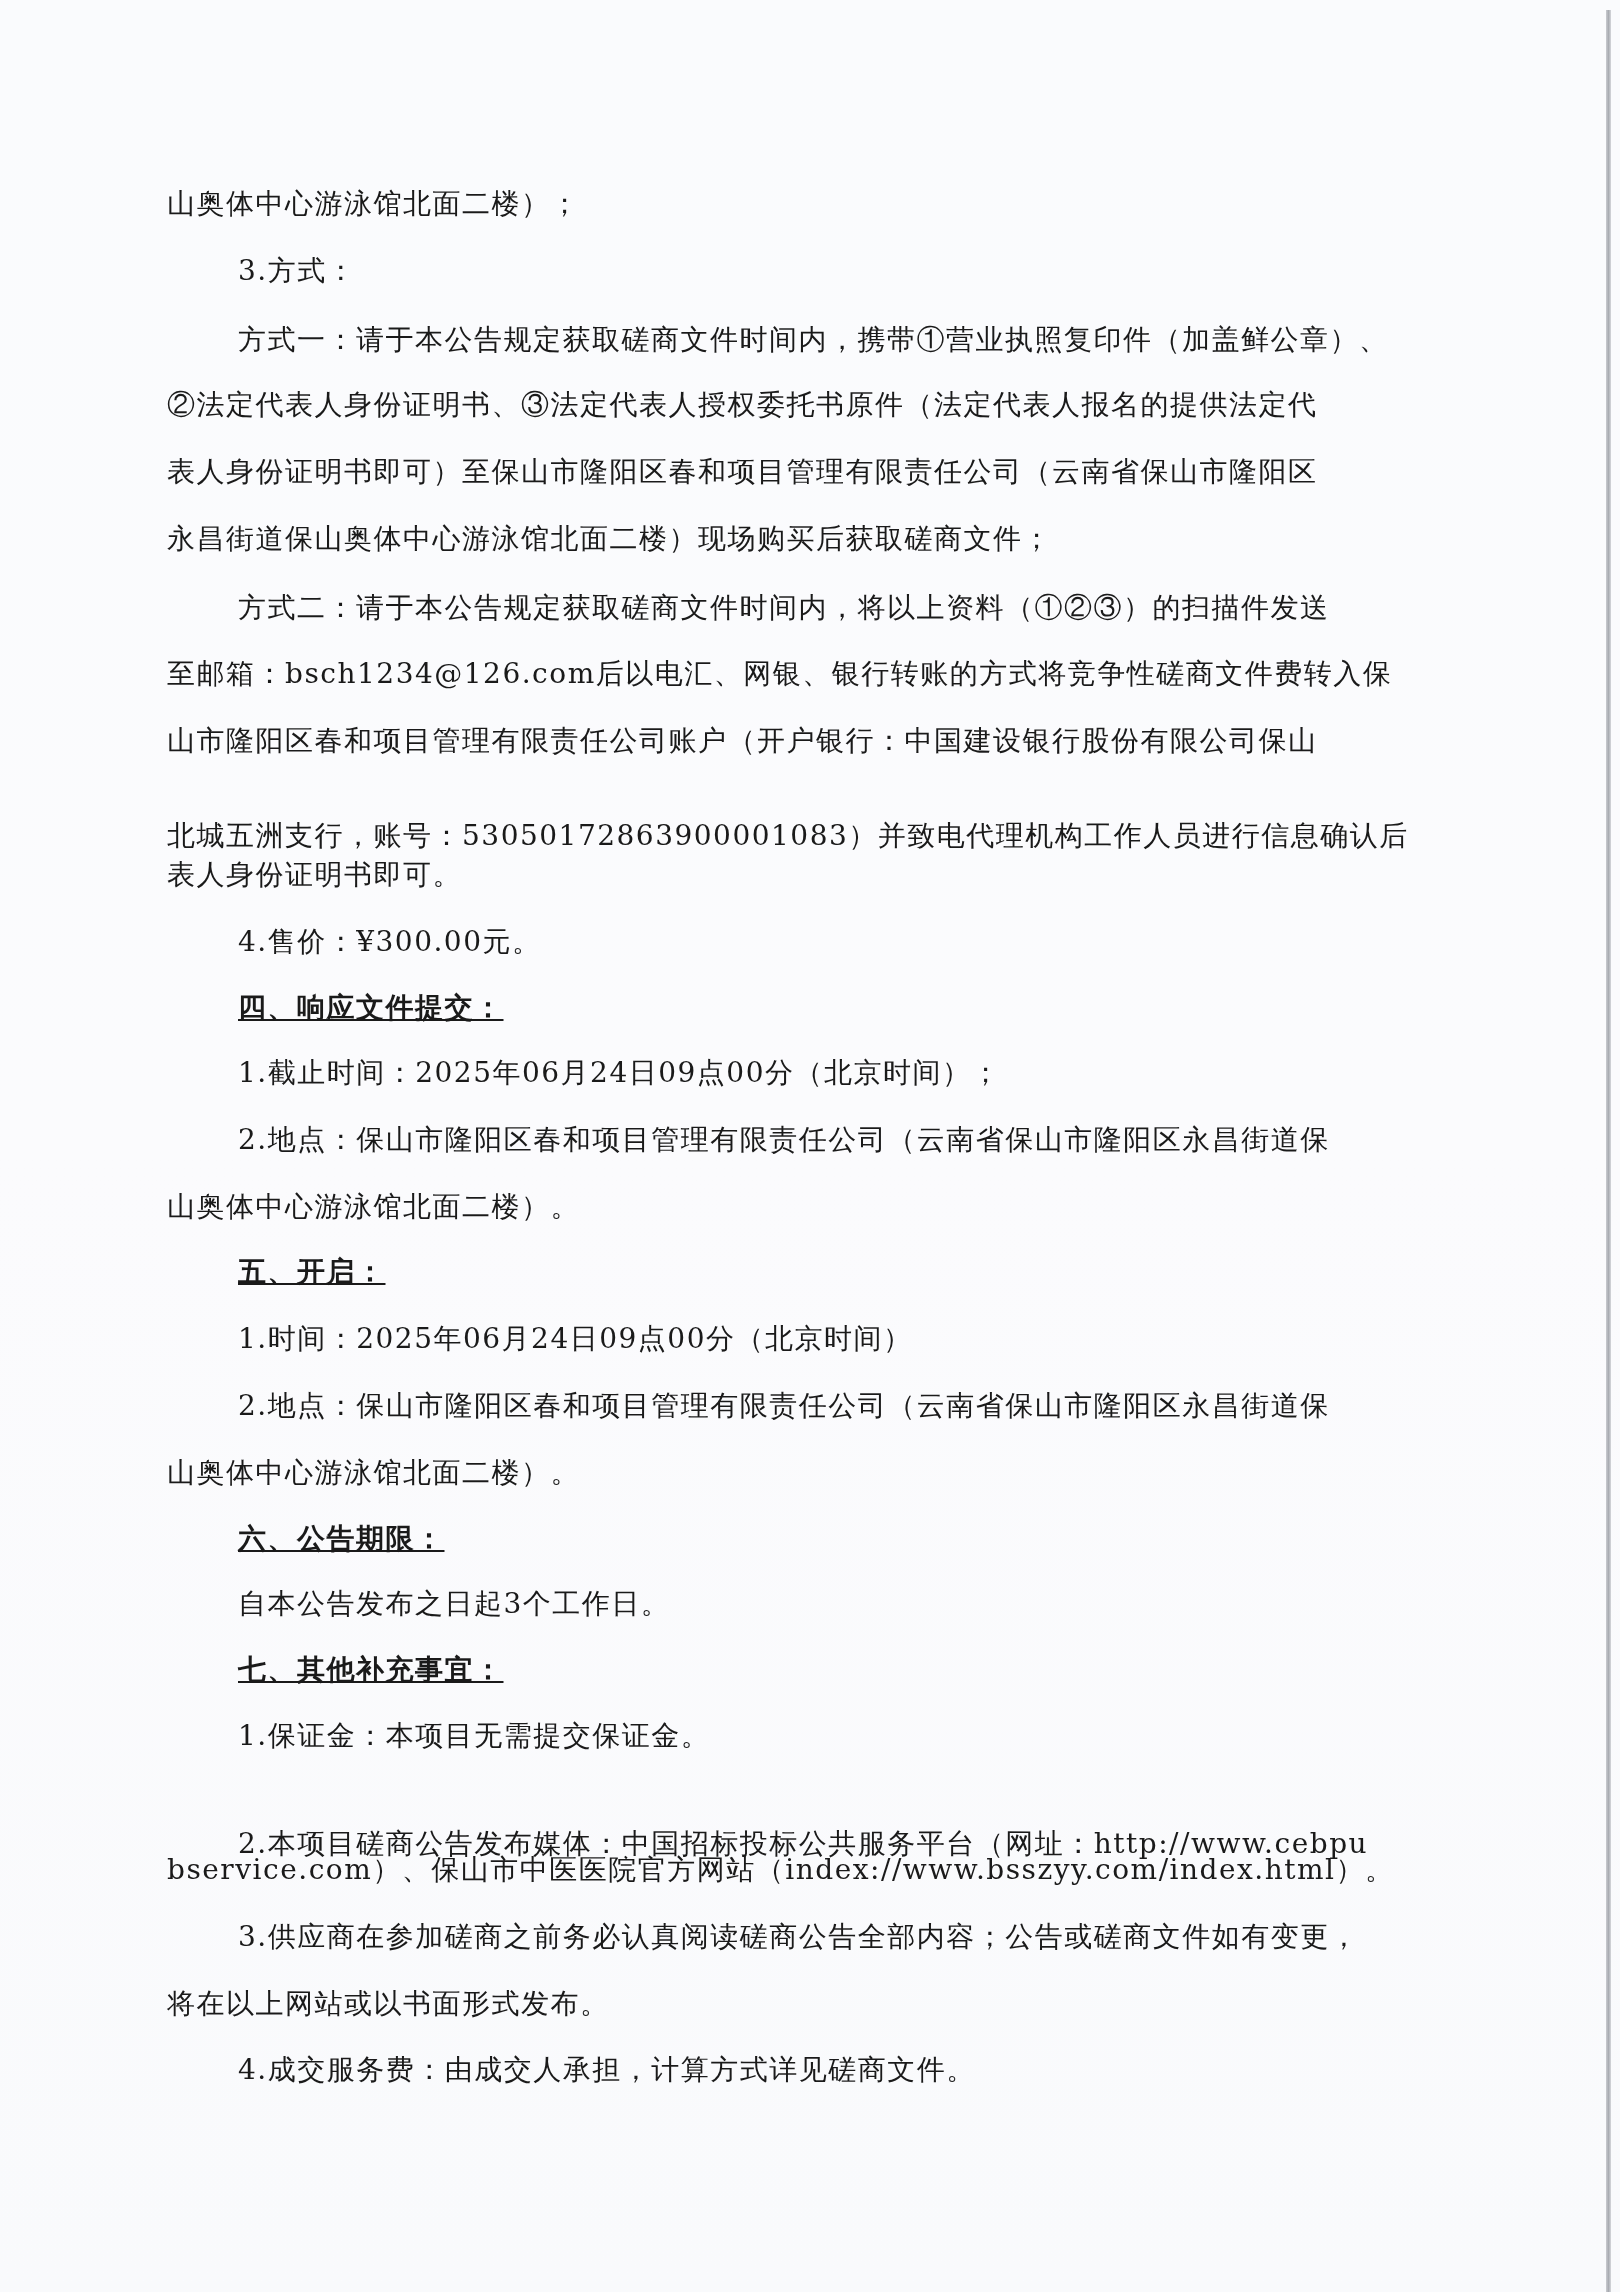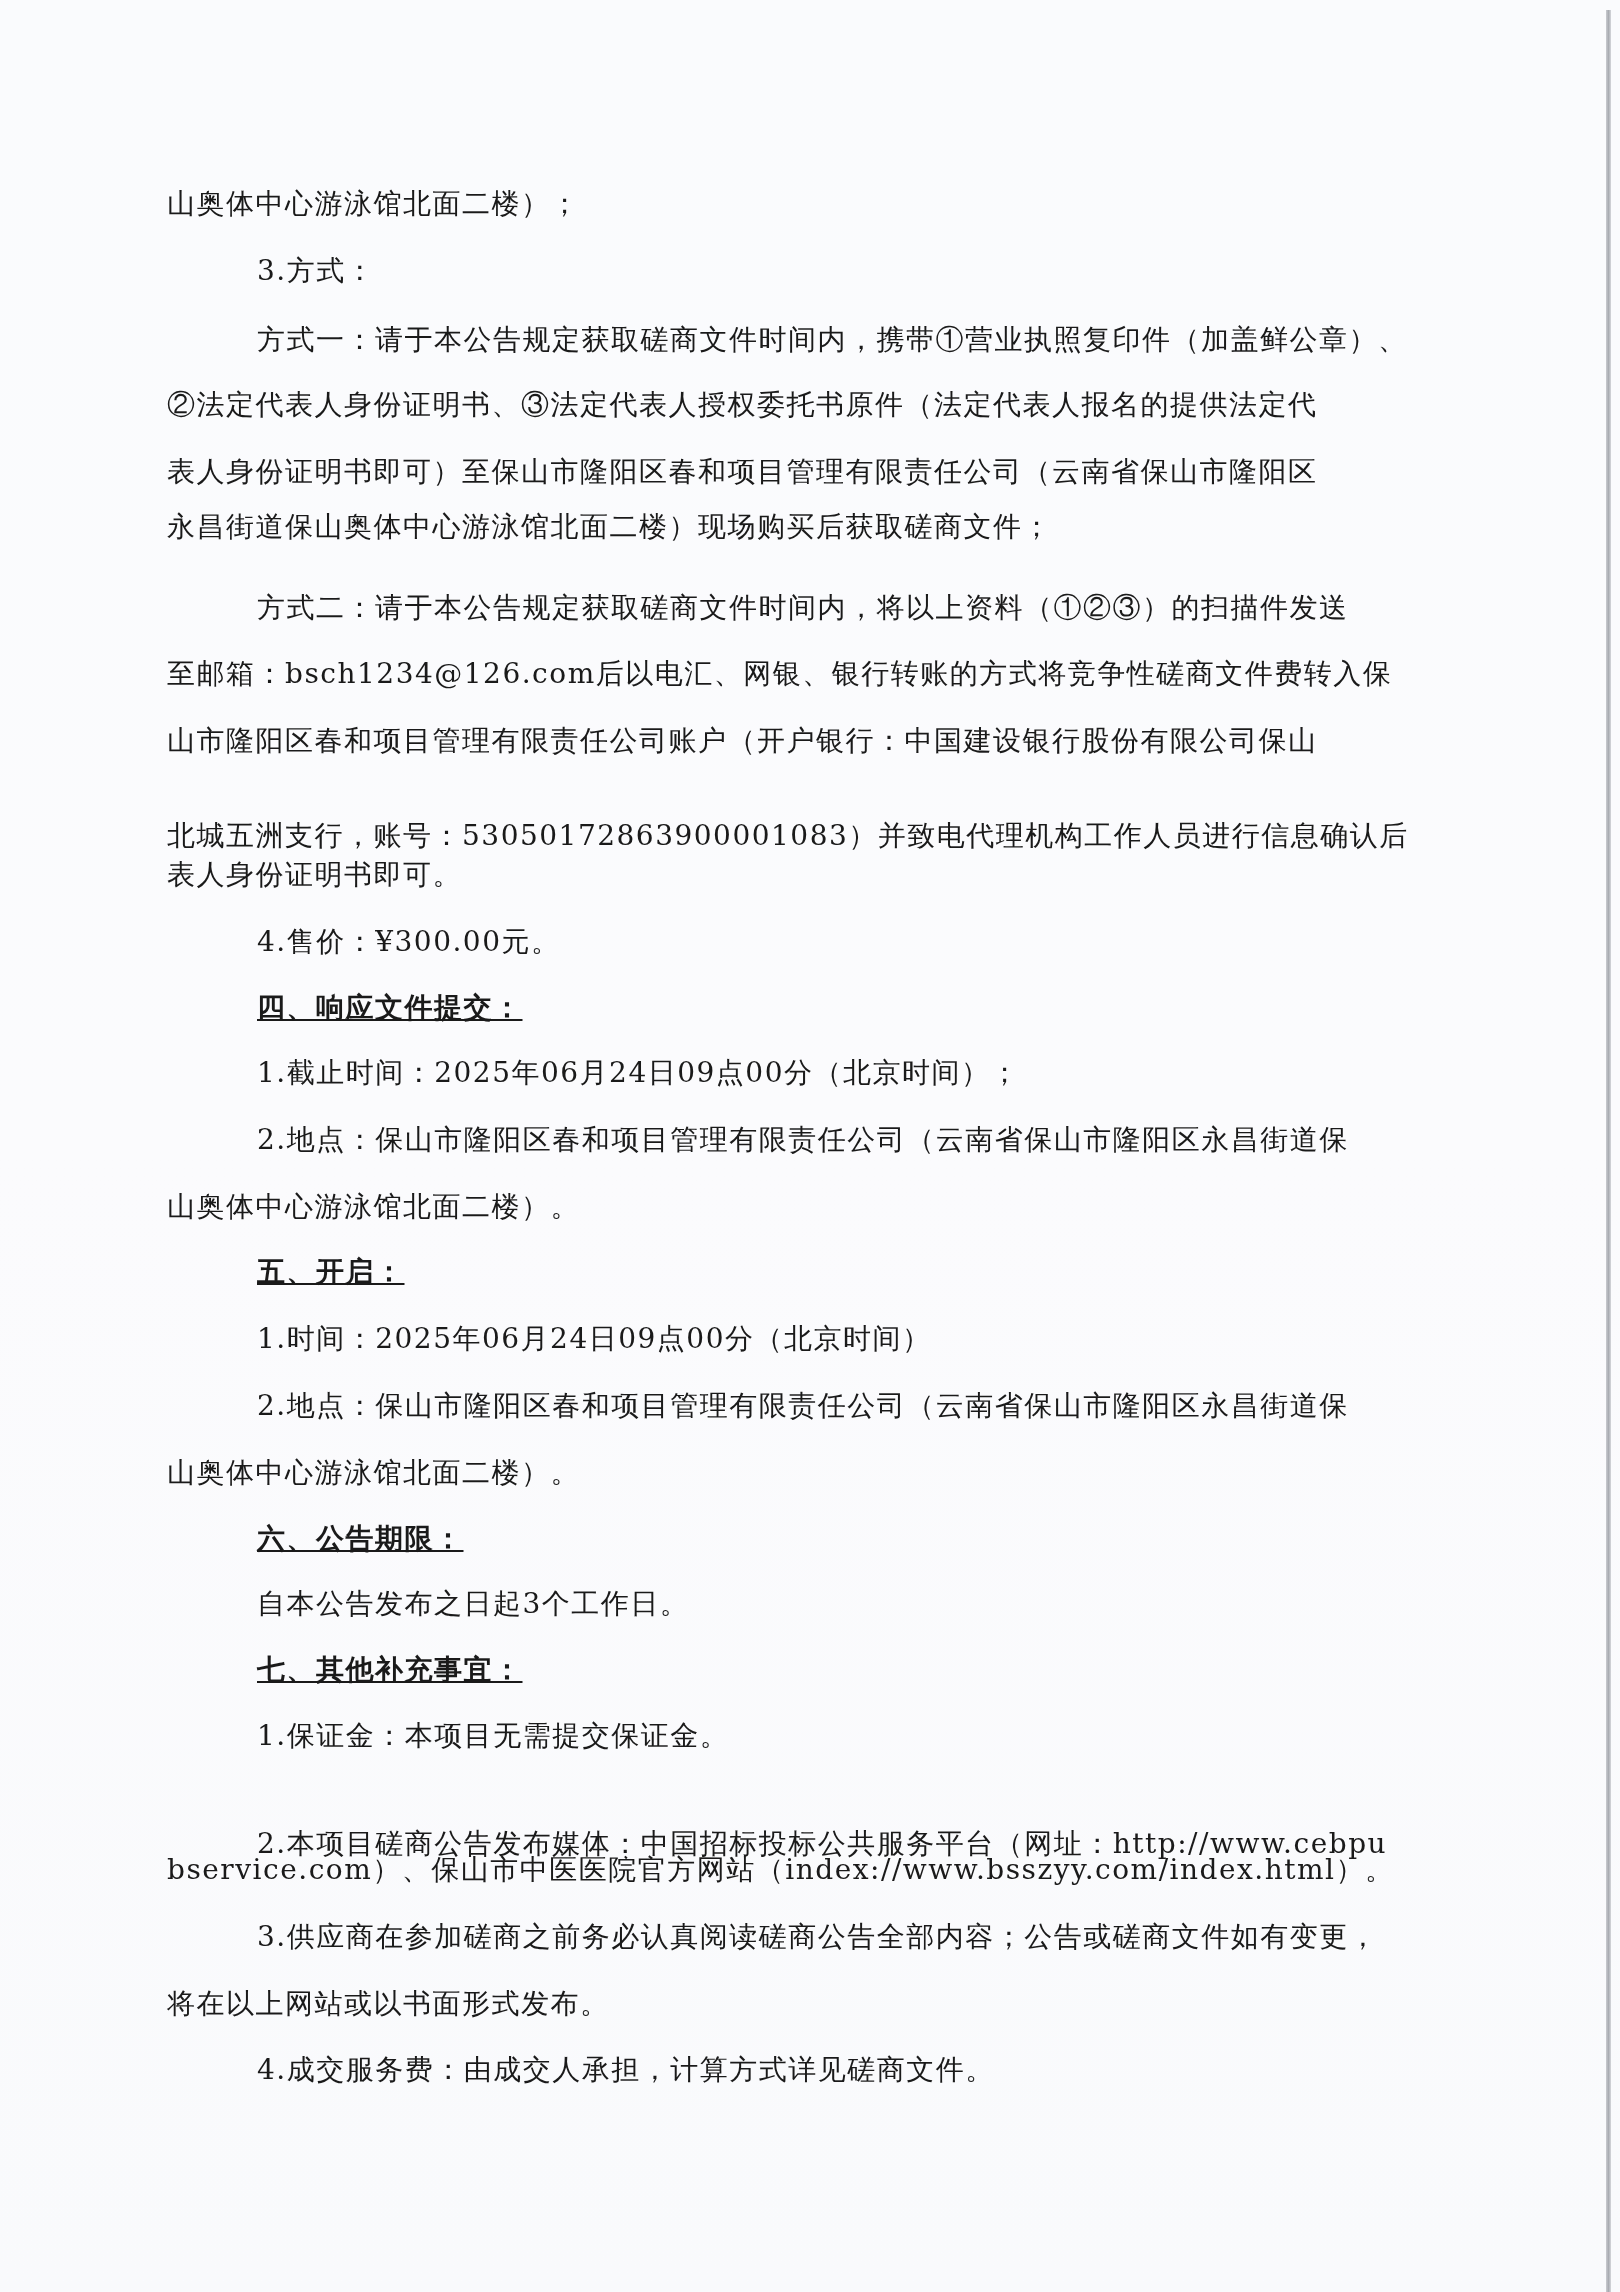--- a/index.html
+++ b/index.html
@@ -37,36 +37,36 @@
     width: 1274px;
   }
   .line {
     position: absolute;
     left: 0;
     white-space: nowrap;
     font-size: 28px;
     line-height: 39px;
     letter-spacing: 1.5px;
   }
-  .indent { left: 71px; margin-left: 19px; }
+  .indent { left: 71px; }
   .heading { font-weight: bold; text-decoration: underline; }
 </style>
 </head>
 <body>
 
 <div class="page">
   <div class="edge-line"></div>
 
   <div class="content">
     <div class="line" style="top:0px">山奥体中心游泳馆北面二楼）；</div>
     <div class="line indent" style="top:67px">3.方式：</div>
     <div class="line indent" style="top:136px">方式一：请于本公告规定获取磋商文件时间内，携带①营业执照复印件（加盖鲜公章）、</div>
     <div class="line" style="top:201px">②法定代表人身份证明书、③法定代表人授权委托书原件（法定代表人报名的提供法定代</div>
     <div class="line" style="top:268px">表人身份证明书即可）至保山市隆阳区春和项目管理有限责任公司（云南省保山市隆阳区</div>
-    <div class="line" style="top:323px">永昌街道保山奥体中心游泳馆北面二楼）现场购买后获取磋商文件；</div>
+    <div class="line" style="top:335px">永昌街道保山奥体中心游泳馆北面二楼）现场购买后获取磋商文件；</div>
     <div class="line indent" style="top:404px">方式二：请于本公告规定获取磋商文件时间内，将以上资料（①②③）的扫描件发送</div>
     <div class="line" style="top:470px">至邮箱：bsch1234@126.com后以电汇、网银、银行转账的方式将竞争性磋商文件费转入保</div>
     <div class="line" style="top:537px">山市隆阳区春和项目管理有限责任公司账户（开户银行：中国建设银行股份有限公司保山</div>
     <div class="line" style="top:632px">北城五洲支行，账号：53050172863900001083）并致电代理机构工作人员进行信息确认后</div>
     <div class="line" style="top:671px">表人身份证明书即可。</div>
     <div class="line indent" style="top:738px">4.售价：¥300.00元。</div>
     <div class="line indent heading" style="top:804px">四、响应文件提交：</div>
     <div class="line indent" style="top:869px">1.截止时间：2025年06月24日09点00分（北京时间）；</div>
     <div class="line indent" style="top:936px">2.地点：保山市隆阳区春和项目管理有限责任公司（云南省保山市隆阳区永昌街道保</div>
     <div class="line" style="top:1003px">山奥体中心游泳馆北面二楼）。</div>

